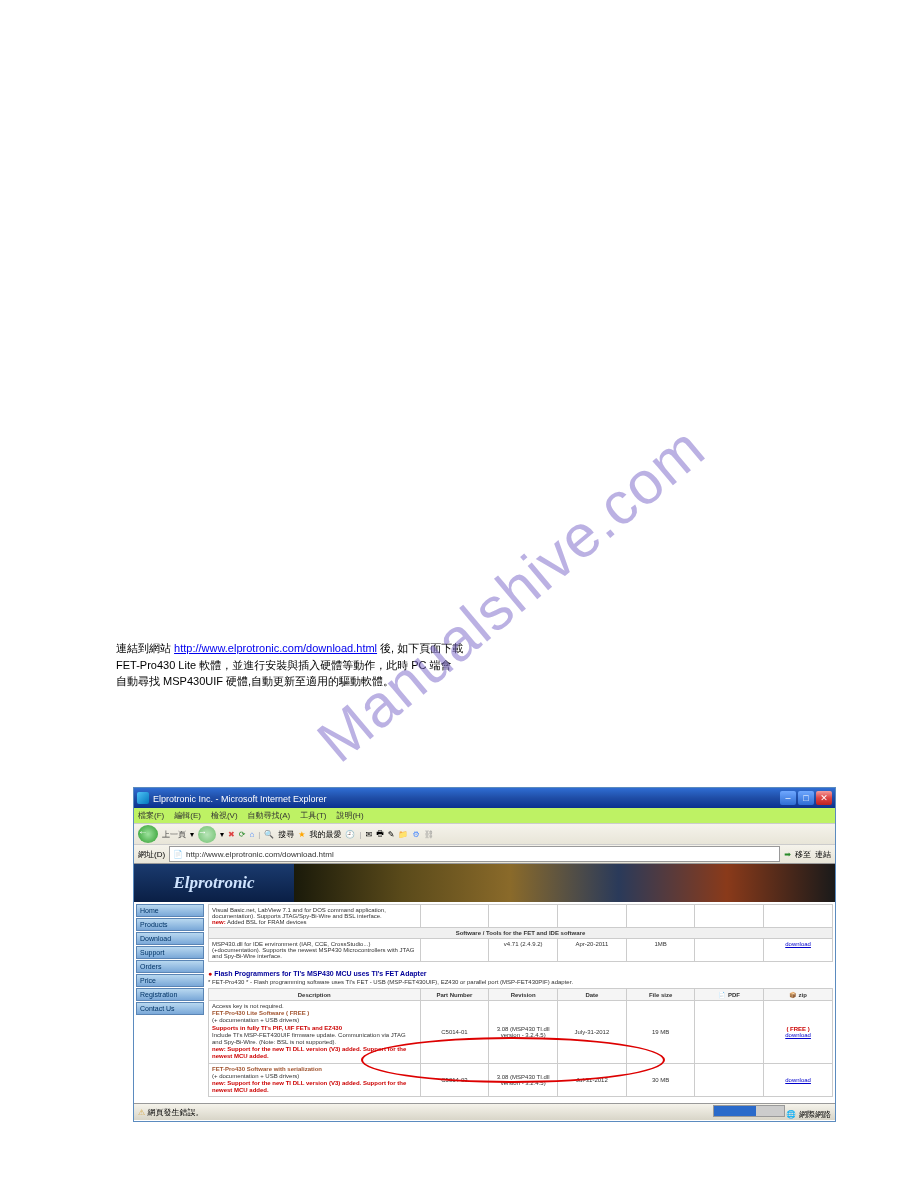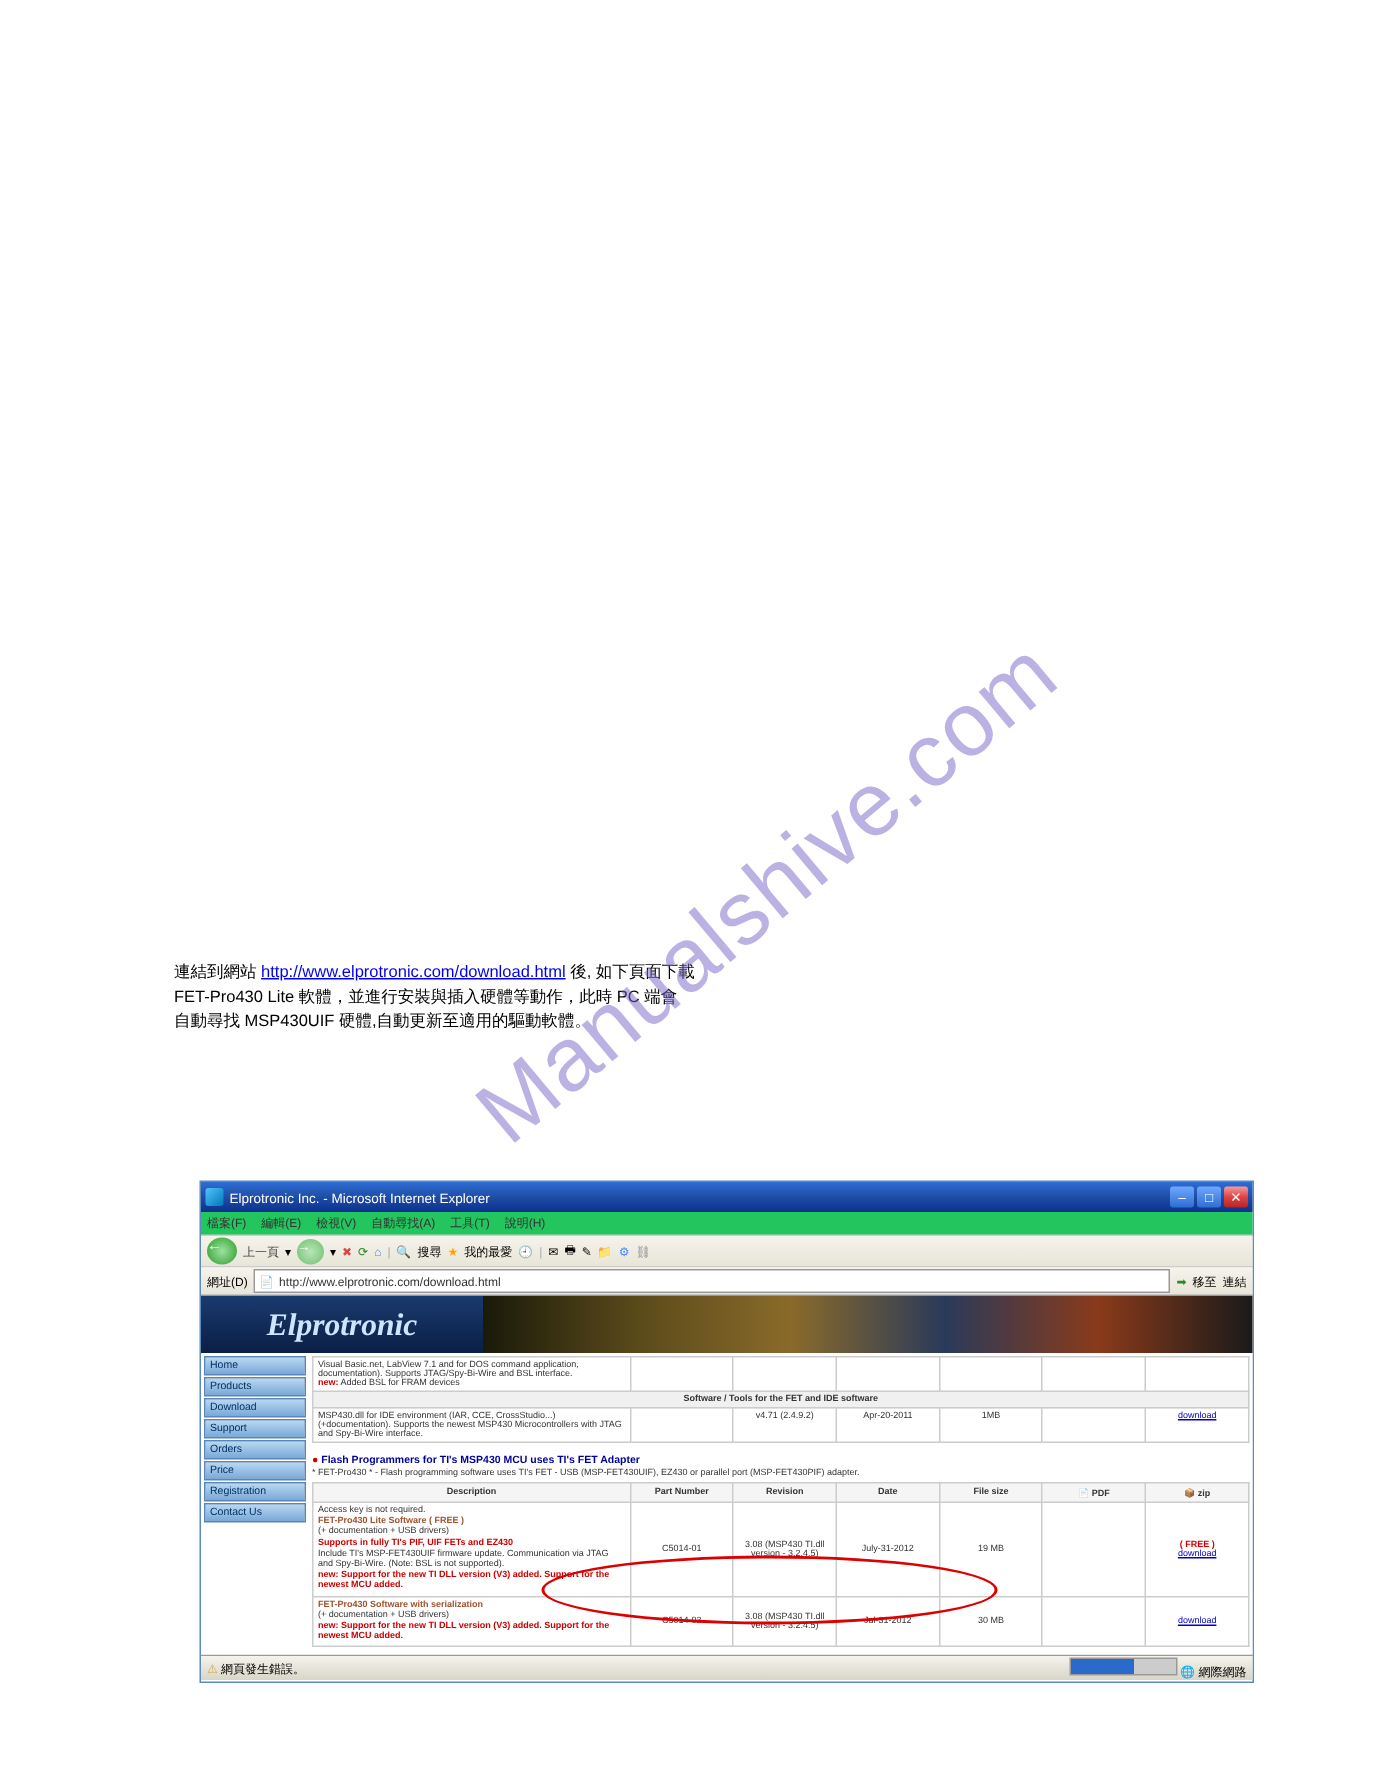--- a/index.html
+++ b/index.html
@@ -87,21 +87,21 @@
   justify-content: center;
   font-size: 9px;
   color: #fff;
   border-radius: 2px;
 }
 .win-btn.close { background: linear-gradient(to bottom, #f59b9b, #d44, #b22); }
 .win-btn.minmax { background: linear-gradient(to bottom, #6fa8ff, #2f6dd3); }
 
 .ie-menubar {
   height: 15px;
-  background: #22c55e;
+  background: #bef264;
   display: flex;
   align-items: center;
   padding: 0 4px;
   gap: 10px;
   font-size: 8px;
   color: #333;
   border-bottom: 1px solid #ccc;
 }
 
 .ie-toolbar {
@@ -150,29 +150,29 @@
 
 .page-header {
   position: absolute;
   top: 0;
   left: 0;
   right: 0;
   height: 38px;
   display: flex;
 }
 .logo-box {
-  width: 188px;
+  width: 160px;
   height: 38px;
   background: linear-gradient(to bottom, #1a3a6e, #0a1f45);
   color: #cfe4ff;
   display: flex;
   align-items: center;
   justify-content: center;
   font-family: "Times New Roman", serif;
-  font-size: 21px;
+  font-size: 17px;
   font-style: italic;
   font-weight: bold;
 }
 .banner {
   flex: 1;
   height: 38px;
   background: linear-gradient(90deg, #1a1a0a, #5a4a1a, #8a6a2a, #2a3a5a, #8a3a1a, #1a1a1a);
   position: relative;
   overflow: hidden;
 }

